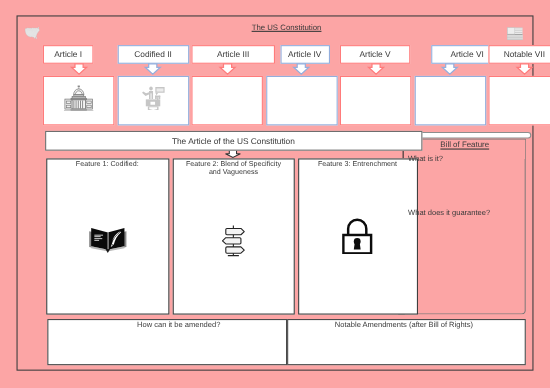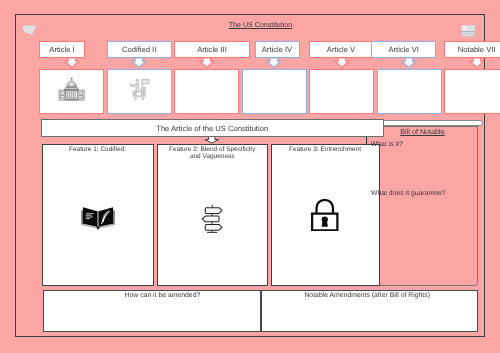--- a/index.html
+++ b/index.html
@@ -158,21 +158,21 @@
           <polygon points="5.17,2.00 12.57,2.00 12.57,5.20 15.75,5.20 8.88,11.50 2.00,5.20 5.17,5.20" fill="#fff" stroke="#93aedd" stroke-width="1.1" stroke-linejoin="miter"></polygon>
         </svg></div>
       <div class="abs imgbox" style="left: 241.5px; width: 65.3px; border-color: rgb(147, 174, 221);"></div>
       <div class="abs artbox" style="left: 309px; width: 64px; border-color: rgb(255, 123, 123);">
         <span>Article V</span>
       </div>
       <div class="abs" style="left: 332.77px; top: 56px; width: 17.75px; height: 13.5px;"><svg viewBox="0 0 17.75 13.5" width="17.75" height="13.5">
           <polygon points="5.17,2.00 12.57,2.00 12.57,5.20 15.75,5.20 8.88,11.50 2.00,5.20 5.17,5.20" fill="#fff" stroke="#ff7b7b" stroke-width="1.1" stroke-linejoin="miter"></polygon>
         </svg></div>
       <div class="abs imgbox" style="left: 309px; width: 65.3px; border-color: rgb(255, 123, 123);"></div>
-      <div class="abs artbox" style="left: 371px; width: 65.3px; border-color: rgb(147, 174, 221);">
+      <div class="abs artbox" style="left: 392px; width: 65.3px; border-color: rgb(147, 174, 221);">
         <span>Article VI</span>
       </div>
       <div class="abs" style="left: 400.27px; top: 56px; width: 17.75px; height: 13.5px;"><svg viewBox="0 0 17.75 13.5" width="17.75" height="13.5">
           <polygon points="5.17,2.00 12.57,2.00 12.57,5.20 15.75,5.20 8.88,11.50 2.00,5.20 5.17,5.20" fill="#fff" stroke="#93aedd" stroke-width="1.1" stroke-linejoin="miter"></polygon>
         </svg></div>
       <div class="abs imgbox" style="left: 376.5px; width: 65.3px; border-color: rgb(147, 174, 221);"></div>
       <div class="abs artbox" style="left: 444px; width: 65.3px; border-color: rgb(255, 123, 123);">
         <span>Notable VII</span>
       </div>
       <div class="abs" style="left: 467.77px; top: 56px; width: 17.75px; height: 13.5px;"><svg viewBox="0 0 17.75 13.5" width="17.75" height="13.5">
@@ -245,17 +245,17 @@
       </div>
       <div class="abs botbox" style="left: 42.5px; width: 218.9px;">
         <div class="bothead" style="margin-left:21px">How can it be amended?</div>
       </div>
       <div class="abs botbox" style="left: 261.4px; width: 216.6px;">
         <div class="bothead" style="margin-left:-5px">Notable Amendments (after Bill of Rights)</div>
       </div>
  <div class="abs borbox"></div>
  <div class="abs bortail"></div>
  <div class="abs borpill"></div>
- <div class="abs bortitle"><span>Bill of Notable</span></div>
+ <div class="abs bortitle"><span>Bill of Feature</span></div>
  <div class="abs qtext" style="left:370.8px;top:141.2px;">What is it?</div>
  <div class="abs qtext" style="left:371px;top:190px;">What does it guarantee?</div>
 </div>
 </div>
 
 </body></html>

